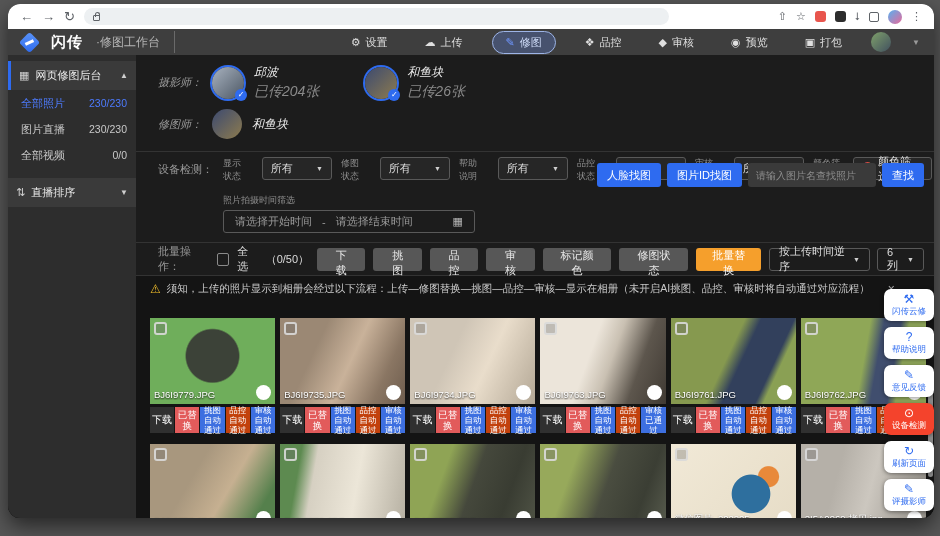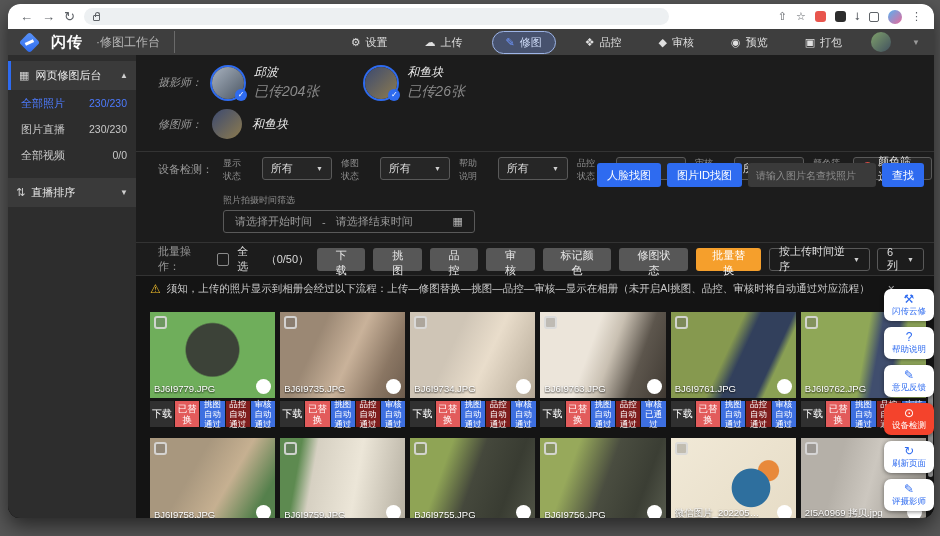--- a/index.html
+++ b/index.html
@@ -100,35 +100,35 @@
     padding:0 12px; cursor:pointer; }
   .batch-right { margin-left:auto; display:flex; gap:7px; }
   .pill { height:23px; border:1px solid #595959; border-radius:3px; color:#dedede; font-size:11px;
     display:flex; align-items:center; gap:6px; padding:0 9px; cursor:pointer; }
   .pill .car { font-size:7px; color:#cfcfcf; }
   
   .grid-region { flex:1; background:#141414; padding:0 8px 0 14px; position:relative; min-height:0; }
   .notice { display:flex; align-items:center; gap:6px; height:25px; font-size:10.5px; color:#c9c9c9; white-space:nowrap; }
   .warn { color:#f5c02a; font-size:12px; }
   .notice-close { margin-left:12px; color:#b0b0b0; font-size:12px; cursor:pointer; }
-  .grid { display:grid; grid-template-columns:repeat(6,1fr); gap:11px 5px; margin-top:11px; }
+  .grid { display:grid; grid-template-columns:repeat(6,1fr); gap:11px 5px; margin-top:17px; }
   .card { position:relative; min-width:0; }
   .thumb { height:86px; position:relative; }
   .cbox { position:absolute; top:4px; left:4px; width:13px; height:13px; border:2px solid rgba(225,225,225,.85);
     border-radius:3px; background:rgba(110,110,110,.35); cursor:pointer; }
   .fname { position:absolute; left:4px; bottom:4px; font-size:9.5px; color:#fff;
     text-shadow:0 1px 2px rgba(0,0,0,.9); max-width:72%; overflow:hidden; white-space:nowrap; text-overflow:ellipsis; }
   .dot { position:absolute; right:4px; bottom:4px; width:15px; height:15px; border-radius:50%; background:#fff; cursor:pointer; }
   .cbtns { display:flex; gap:1px; margin-top:3px; height:26px; }
   .cbtn { flex:1; display:flex; align-items:center; justify-content:center; text-align:center;
     font-size:8.5px; line-height:1.2; color:#fff; padding:0 2px; cursor:pointer; border:none; }
   .b-dark { background:#303030; font-size:10px; }
   .b-red { background:#e25b5b; font-size:9.5px; }
   .b-blue { background:#3d6fe0; }
-  .b-orange { background:#7f1d1d; }
+  .b-orange { background:#c2410c; }
   
   .floatpanel { position:absolute; right:0; top:13px; width:50px; display:flex; flex-direction:column; gap:6px; z-index:6; }
   .fbtn { background:#fff; border-radius:7px; padding:4px 2px 3px; display:flex; flex-direction:column;
     align-items:center; gap:1px; color:#2e6bf0; box-shadow:0 1px 4px rgba(0,0,0,.45); cursor:pointer; }
   .fbtn[data-variant="red"] { background:#f4432c; color:#fff; }
   .fbtn .fi { font-size:12px; line-height:1; }
   .fbtn .fl { font-size:8.5px; }
   .scrollbar { position:absolute; right:1px; top:336px; width:5px; height:86px; background:#8b8b8b; border-radius:3px; }
 </style>
 </head>

